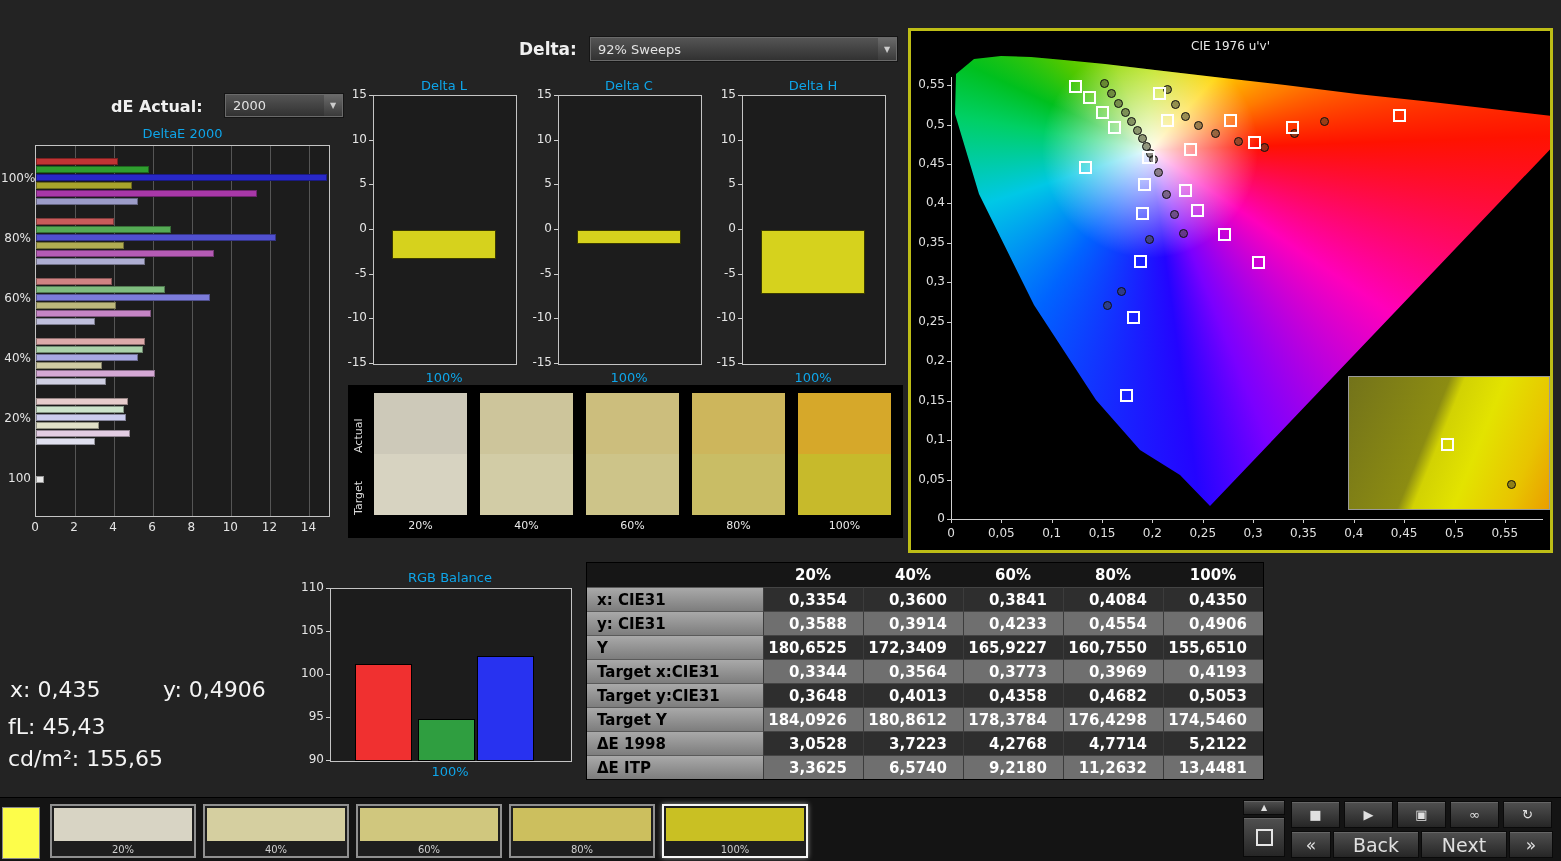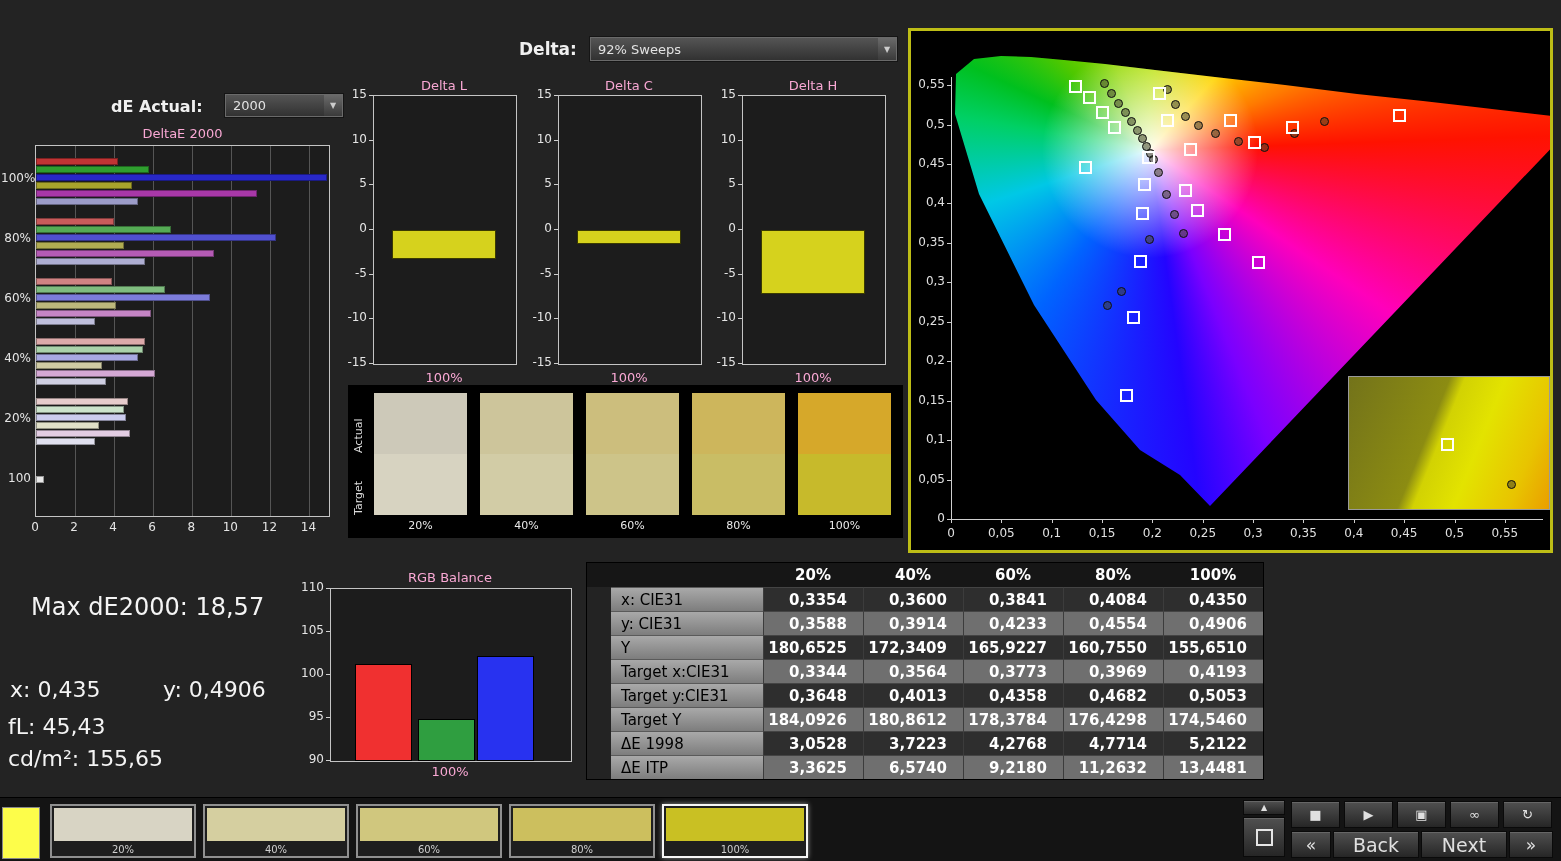--- a/index.html
+++ b/index.html
@@ -6,21 +6,21 @@
   #screen{position:relative;width:1561px;height:861px;background:#232323;overflow:hidden;
           font-family:"DejaVu Sans", sans-serif;color:#fff;}
   #page-title{position:absolute;left:6px;top:22px;font-size:36px;color:#f5f5f5;}
   #de-label{position:absolute;left:111px;top:97px;font-size:16px;font-weight:bold;color:#f0f0f0;}
   #levels-label{position:absolute;left:519px;top:39px;font-size:17px;font-weight:bold;color:#f0f0f0;}
   .dropdown{position:absolute;display:flex;align-items:center;background:linear-gradient(#565656,#303030);
             border:1px solid #151515;box-shadow:inset 0 0 0 1px #6a6a6a;color:#e2e2e2;font-size:13px;
             padding:0 24px 0 8px;box-sizing:border-box;}
   .dd-btn{position:absolute;right:1px;top:1px;bottom:1px;width:18px;background:linear-gradient(#6a6a6a,#3a3a3a);
           display:flex;align-items:center;justify-content:center;font-size:8px;color:#ccc;}
-  .panel-title{font-size:13px;color:#f9a8d4;text-align:center;}
+  .panel-title{font-size:13px;color:#0ea5e9;text-align:center;}
   #deltae-title{position:absolute;left:35px;top:126px;width:295px;}
   .plot{background:#1c1c1c;border:1px solid #c4c4c4;box-sizing:content-box;}
   #deltae-plot{position:absolute;left:35px;top:145px;width:293px;height:370px;overflow:hidden;}
   #deltae-y{position:absolute;left:1px;top:145px;width:30px;height:372px;}
   #deltae-x{position:absolute;left:35px;top:520px;width:295px;height:16px;}
   .ylab{width:30px;text-align:right;font-size:12px;color:#e5e5e5;}
   .xlab{transform:translateX(-50%);font-size:12px;color:#e5e5e5;}
   .vgrid{top:0;bottom:0;width:1px;background:#555;}
   .hbar{height:7px;left:0;box-shadow:inset 0 0 0 1px rgba(0,0,0,.35);}
   .tklab{font-size:12px;color:#e5e5e5;text-align:right;}
@@ -41,22 +41,22 @@
   .cxlab{font-size:12px;color:#e0e0e0;text-align:center;}
   .cylab{font-size:12px;color:#e0e0e0;text-align:right;}
   .sq{width:9px;height:9px;border:2px solid #fff;background:transparent;box-sizing:content-box;}
   .dot{width:7px;height:7px;border-radius:50%;border:1px solid #101010;background:rgba(70,70,40,.55);}
   .inset{left:437px;top:345px;width:200px;height:132px;border:1px solid #9a9a9a;
     background:linear-gradient(112deg,#73731a 0%,#8c8c12 40%,#d2d203 46%,#e3e300 62%,#e8c400 84%,#ea9e00 100%);}
   .stat{position:absolute;color:#f4f4f4;}
   #data-table{position:absolute;left:586px;top:562px;display:grid;grid-template-columns:176px repeat(5,100px);
               grid-auto-rows:24px;border:1px solid #000;}
   .th{background:#161616;color:#fff;font-weight:bold;font-size:15px;display:flex;align-items:center;justify-content:center;}
-  .rl{background:linear-gradient(#a9a9a9,#7d7d7d);color:#000;font-weight:normal;font-size:15px;display:flex;
-      align-items:center;padding-left:10px;border-top:1px solid #5a5a5a;margin-left:24px;}
+  .rl{background:linear-gradient(#a9a9a9,#7d7d7d);color:#000;font-weight:bold;font-size:15px;display:flex;
+      align-items:center;padding-left:10px;border-top:1px solid #5a5a5a;}
   .val{color:#fff;font-weight:bold;font-size:15px;display:flex;align-items:center;justify-content:flex-end;
        padding-right:16px;border-top:1px solid #444;border-left:1px solid #3c3c3c;}
   .val.odd{background:#2e2e2e;}
   .val.even{background:#6f6f6f;}
   #bottom-bar{position:absolute;left:0;top:797px;width:1561px;height:64px;background:#141414;border-top:1px solid #000;}
   .bpatch{border:2px solid #909090;background:#1e1e1e;box-sizing:border-box;}
   .bpatch.sel{border-color:#f5f5f5;box-shadow:0 0 5px rgba(255,255,255,.5);}
   .bplab{font-size:10px;color:#cfcfcf;text-align:center;}
   .ctrl{display:flex;align-items:center;justify-content:center;background:linear-gradient(#505050,#262626);
         border:1px solid #0a0a0a;box-shadow:inset 0 1px 0 #666;color:#e0e0e0;box-sizing:border-box;}
@@ -155,20 +155,21 @@
       <div class="pclab" style="position: absolute; left: 238px; top: 134px; width: 93px;">60%</div>
       <div style="position: absolute; left: 344px; top: 8px; width: 93px; height: 61px; background: rgb(205, 182, 92);"></div>
       <div style="position: absolute; left: 344px; top: 69px; width: 93px; height: 61px; background: rgb(201, 189, 101);"></div>
       <div class="pclab" style="position: absolute; left: 344px; top: 134px; width: 93px;">80%</div>
       <div style="position: absolute; left: 450px; top: 8px; width: 93px; height: 61px; background: rgb(214, 168, 42);"></div>
       <div style="position: absolute; left: 450px; top: 69px; width: 93px; height: 61px; background: rgb(199, 186, 43);"></div>
       <div class="pclab" style="position: absolute; left: 450px; top: 134px; width: 93px;">100%</div>
     </div>
 
   <div id="cie-panel">
+    <div id="cie-title">CIE 1976 u'v'</div>
   <div style="position: absolute; left: 40px; top: 46px; width: 1px; height: 442px; background: rgb(207, 207, 207);"></div>
       <div style="position: absolute; left: 40px; top: 488px; width: 592px; height: 1px; background: rgb(207, 207, 207);"></div>
       <div class="gamut" style="position: absolute;"></div>
       <div class="inset" style="position: absolute;">
         <div class="sq" style="position: absolute; left: 46%; top: 46%;"></div>
         <div class="dot" style="position: absolute; left: 79%; top: 78%;"></div>
       </div>
       <div class="tick" style="position: absolute; left: 40px; top: 488px; width: 1px; height: 4px;"></div>
       <div class="cxlab" style="position: absolute; left: 20px; top: 495px; width: 40px;">0</div>
       <div class="tick" style="position: absolute; left: 90.35px; top: 488px; width: 1px; height: 4px;"></div>
@@ -260,21 +261,20 @@
       <div class="sq" style="position: absolute; left: 268.124px; top: 152.698px;"></div>
       <div class="sq" style="position: absolute; left: 224.823px; top: 175.579px;"></div>
       <div class="sq" style="position: absolute; left: 280.208px; top: 173.212px;"></div>
       <div class="sq" style="position: absolute; left: 307.397px; top: 196.882px;"></div>
       <div class="sq" style="position: absolute; left: 222.809px; top: 224.497px;"></div>
       <div class="sq" style="position: absolute; left: 340.628px; top: 225.286px;"></div>
       <div class="sq" style="position: absolute; left: 215.76px; top: 279.727px;"></div>
       <div class="sq" style="position: absolute; left: 208.711px; top: 357.838px;"></div>
     </div>
 
-  <div class="stat" style="left:31px;top:593px;font-size:24px;">Max dE2000: 18,57</div>
   <div class="stat" style="left:10px;top:677px;font-size:22px;">x: 0,435</div>
   <div class="stat" style="left:163px;top:677px;font-size:22px;">y: 0,4906</div>
   <div class="stat" style="left:8px;top:714px;font-size:22px;">fL: 45,43</div>
   <div class="stat" style="left:8px;top:746px;font-size:22px;">cd/m²: 155,65</div>
 
   <div id="data-table">
       <div class="th"></div>
       <div class="th">20%</div>
       <div class="th">40%</div>
       <div class="th">60%</div>

